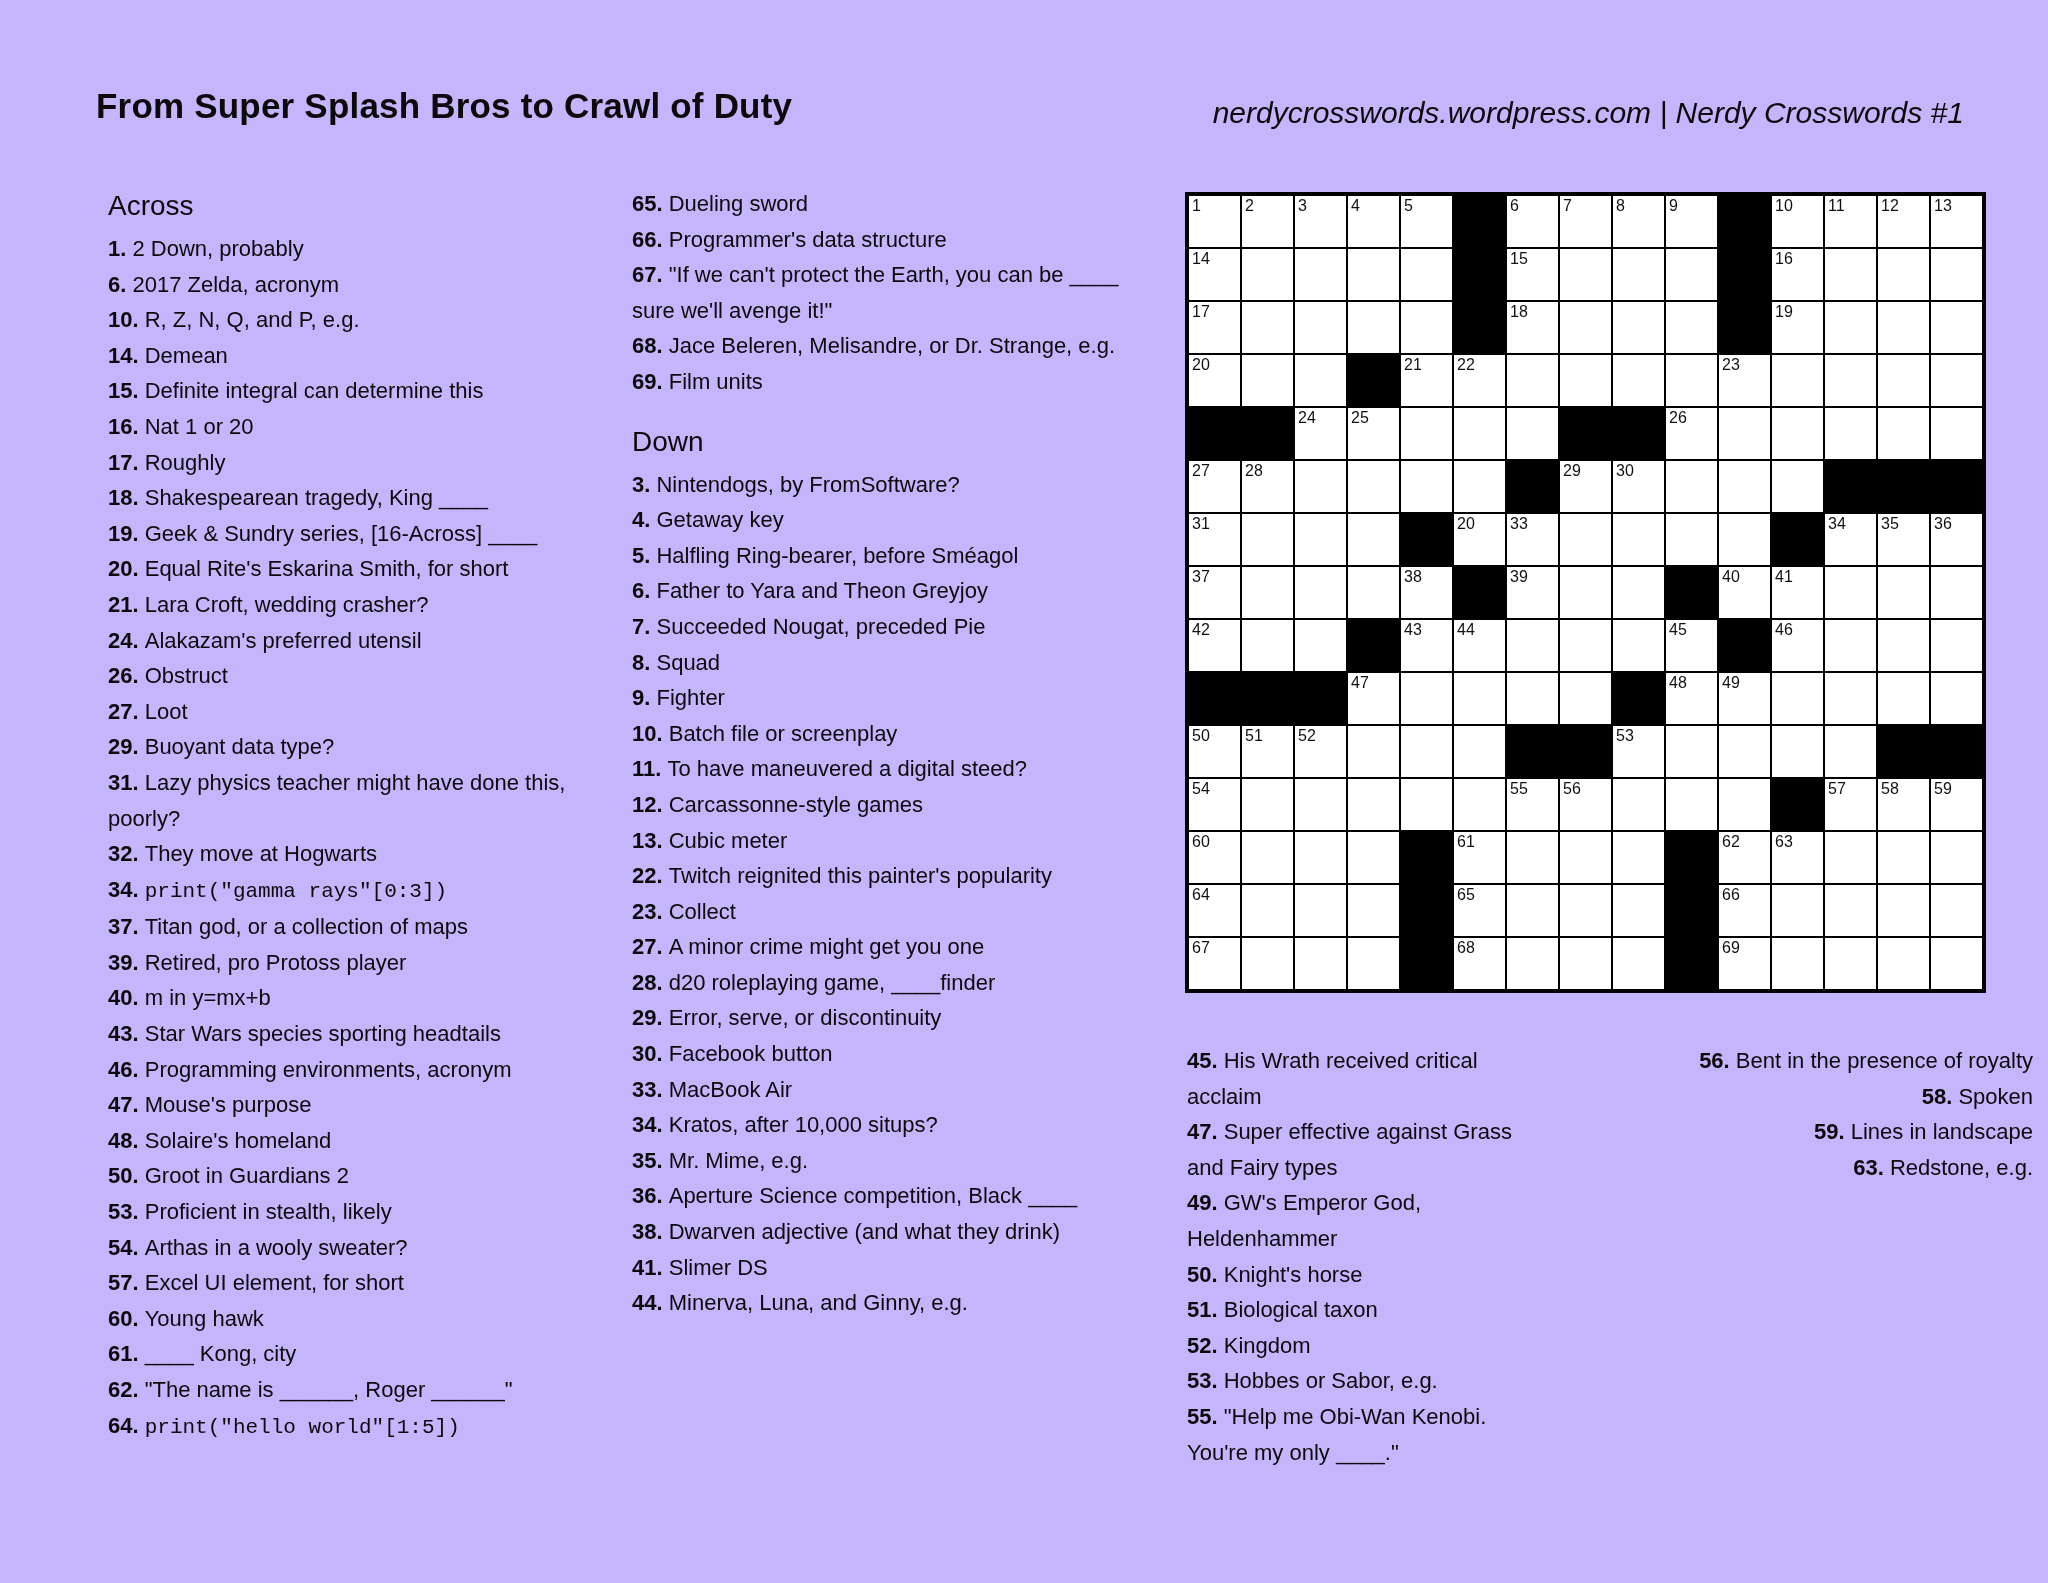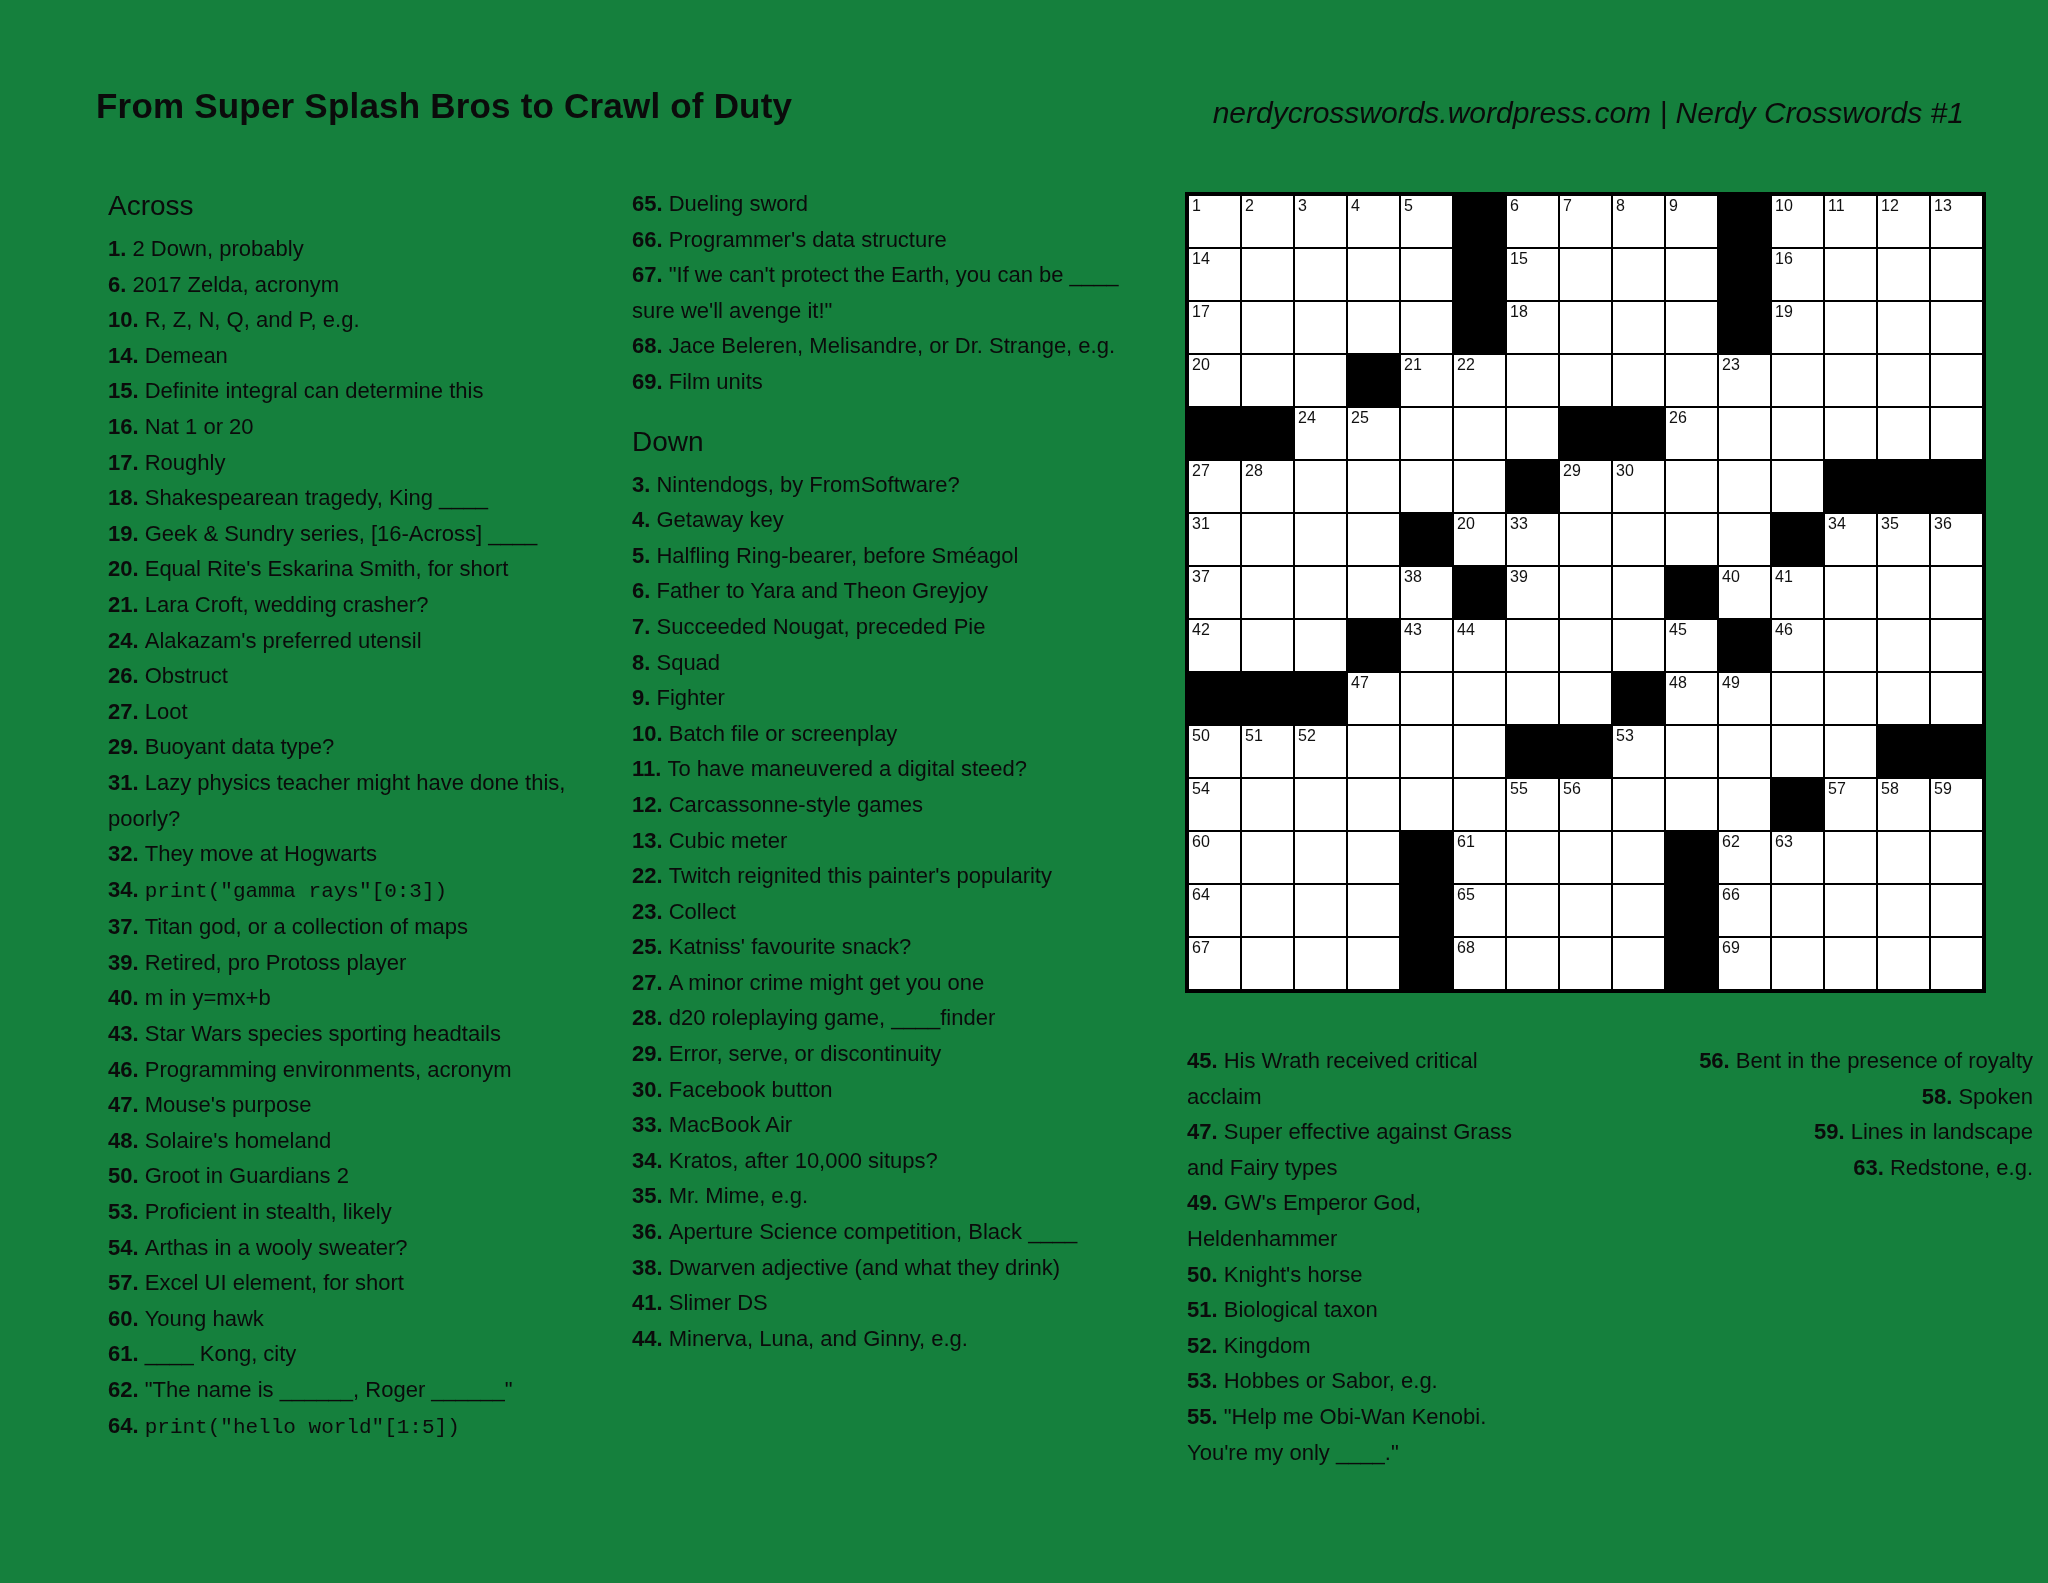--- a/index.html
+++ b/index.html
@@ -1,16 +1,16 @@
 <!DOCTYPE html>
 <html><head>
 <meta charset="utf-8">
 <style>
   html,body{margin:0;padding:0;background:#ffffff;}
-  .page{position:relative;width:2048px;height:1583px;background:#15803d;
+  .page{position:relative;width:2048px;height:1583px;background:#c4b5fd;
         font-family:"Liberation Sans",sans-serif;color:#0b0b0b;overflow:hidden;}
   .title{position:absolute;left:96px;top:86px;font-size:35px;font-weight:700;letter-spacing:.2px;}
   .site{position:absolute;right:84px;top:96px;font-size:30px;font-style:italic;font-weight:400;margin-left:15px;}
   .clue-col{position:absolute;font-size:22px;line-height:35.6px;}
   #col1{left:108px;top:186px;width:460px;}
   #col2{left:632px;top:186px;width:530px;}
   #col3{left:1187px;top:1043px;width:345px;}
   #col4{left:1573px;top:1043px;width:460px;text-align:right;}
   .section-heading{font-size:28px;font-weight:400;line-height:40px;margin:0 0 5px 0;}
   .section-heading.down{margin-top:22px;}
@@ -87,21 +87,20 @@
         <div class="clue"><span class="num">6. </span><span>Father to Yara and Theon Greyjoy</span></div>
         <div class="clue"><span class="num">7. </span><span>Succeeded Nougat, preceded Pie</span></div>
         <div class="clue"><span class="num">8. </span><span>Squad</span></div>
         <div class="clue"><span class="num">9. </span><span>Fighter</span></div>
         <div class="clue"><span class="num">10. </span><span>Batch file or screenplay</span></div>
         <div class="clue"><span class="num">11. </span><span>To have maneuvered a digital steed?</span></div>
         <div class="clue"><span class="num">12. </span><span>Carcassonne-style games</span></div>
         <div class="clue"><span class="num">13. </span><span>Cubic meter</span></div>
         <div class="clue"><span class="num">22. </span><span>Twitch reignited this painter's popularity</span></div>
         <div class="clue"><span class="num">23. </span><span>Collect</span></div>
-        <div class="clue"><span class="num">25. </span><span>Katniss' favourite snack?</span></div>
         <div class="clue"><span class="num">27. </span><span>A minor crime might get you one</span></div>
         <div class="clue"><span class="num">28. </span><span>d20 roleplaying game, ____finder</span></div>
         <div class="clue"><span class="num">29. </span><span>Error, serve, or discontinuity</span></div>
         <div class="clue"><span class="num">30. </span><span>Facebook button</span></div>
         <div class="clue"><span class="num">33. </span><span>MacBook Air</span></div>
         <div class="clue"><span class="num">34. </span><span>Kratos, after 10,000 situps?</span></div>
         <div class="clue"><span class="num">35. </span><span>Mr. Mime, e.g.</span></div>
         <div class="clue"><span class="num">36. </span><span>Aperture Science competition, Black ____</span></div>
         <div class="clue"><span class="num">38. </span><span>Dwarven adjective (and what they drink)</span></div>
         <div class="clue"><span class="num">41. </span><span>Slimer DS</span></div>

